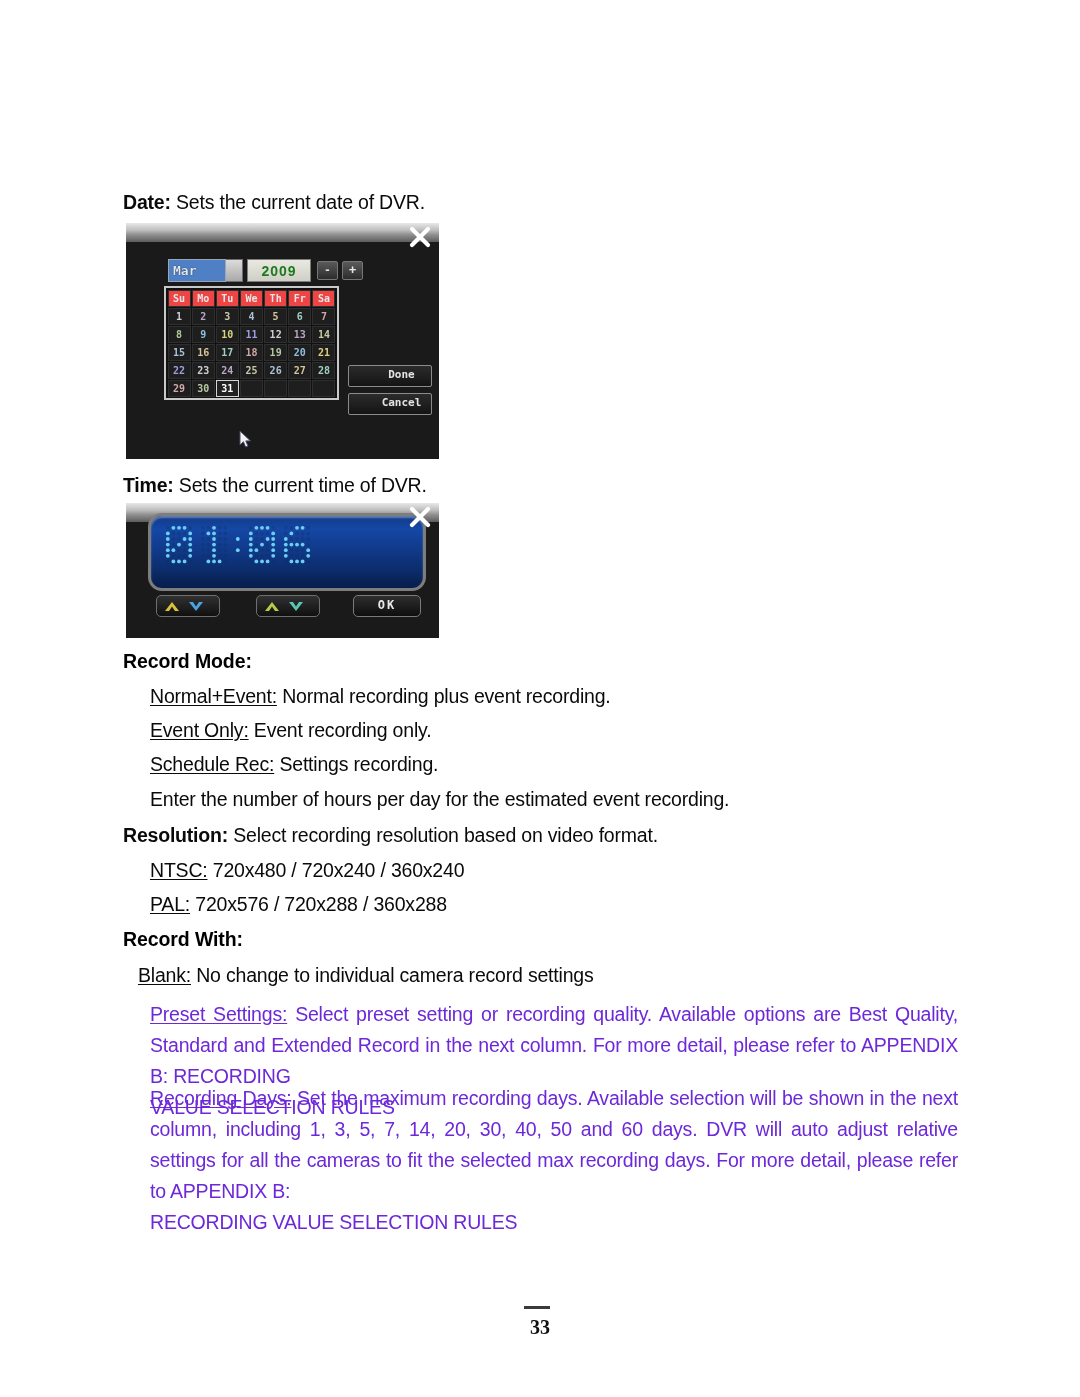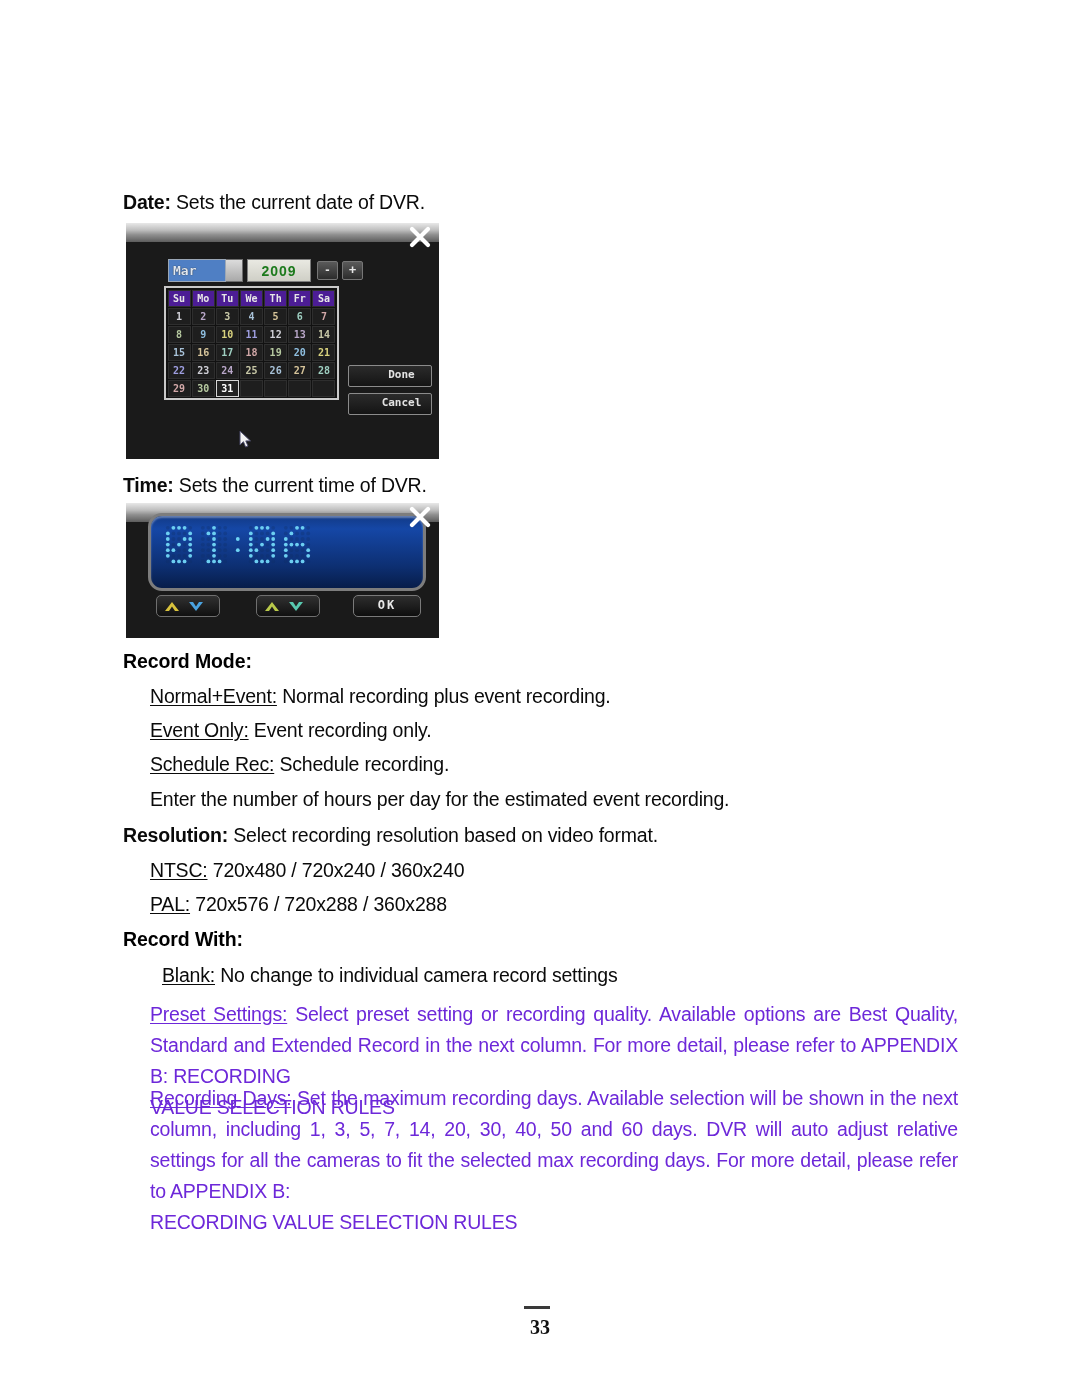--- a/index.html
+++ b/index.html
@@ -193,21 +193,21 @@
     border: 1px solid #2e2e2e;
     box-sizing: border-box;
     font-family: "DejaVu Sans Mono", monospace;
     font-size: 10px;
     font-weight: bold;
     line-height: 15px;
     text-align: center;
     color: #d8d8d8;
     overflow: hidden;
   }
-  .cal-cell.head { color: #e6e6e6; background: #4c1d95; }
+  .cal-cell.head { color: #e6e6e6; background: #ef4444; }
   .cal-cell.empty { color: transparent; }
   .cal-cell.sel {
     border: 1px solid #d6d6d6;
     background: #222;
     color: #ffffff;
   }
   
   .c-a { color:#cfcfd6 } .c-b { color:#b9a7c9 } .c-c { color:#c9c9a8 }
   .c-d { color:#a8c2d8 } .c-e { color:#d6c49a } .c-f { color:#9fd0c2 }
   .c-g { color:#d2a8a8 } .c-h { color:#b6c9a0 } .c-i { color:#8fbfe0 }
@@ -614,37 +614,37 @@
 
   <div class="heading" style="left:123px; top:650px;">Record Mode:</div>
 
   <div class="doc-text" style="left:150px; top:684px;">
     <u class="term">Normal+Event:</u><span> Normal recording plus event recording.</span>
   </div>
   <div class="doc-text" style="left:150px; top:718px;">
     <u class="term">Event Only:</u><span> Event recording only.</span>
   </div>
   <div class="doc-text" style="left:150px; top:752px;">
-    <u class="term">Schedule Rec:</u><span> Schedule recording.</span>
+    <u class="term">Schedule Rec:</u><span> Settings recording.</span>
   </div>
   <div class="doc-text" style="left:150px; top:787px;">Enter the number of hours per day for the estimated event recording.</div>
 
   <div class="doc-text" style="left:123px; top:823px;">
     <b class="lead">Resolution:</b><span> Select recording resolution based on video format.</span>
   </div>
   <div class="doc-text" style="left:150px; top:858px;">
     <u class="term">NTSC:</u><span> 720x480 / 720x240 / 360x240</span>
   </div>
   <div class="doc-text" style="left:150px; top:892px;">
     <u class="term">PAL:</u><span> 720x576 / 720x288 / 360x288</span>
   </div>
 
   <div class="heading" style="left:123px; top:928px;">Record With:</div>
 
-  <div class="doc-text" style="left:162px; top:963px;">
+  <div class="doc-text" style="left:138px; top:963px;">
     <u class="term">Blank:</u><span> No change to individual camera record settings</span>
   </div>
 
   <div class="doc-para lastline-left" style="left:150px; top:999px; width:808px;">
     <u class="term">Preset Settings:</u><span> Select preset setting or recording quality. Available options are Best Quality, Standard and Extended Record in the next column. For more detail, please refer to APPENDIX B:  RECORDING</span>
     <span class="lastline">VALUE SELECTION RULES</span>
   </div>
 
   <div class="doc-para lastline-left" style="left:150px; top:1083px; width:808px;">
     <u class="term">Recording Days:</u><span> Set the maximum recording days. Available selection will be shown in the next column, including 1, 3, 5, 7, 14, 20, 30, 40, 50 and 60 days. DVR will auto adjust relative settings for all the cameras to fit the selected max recording days. For more detail, please refer to APPENDIX B:</span>

